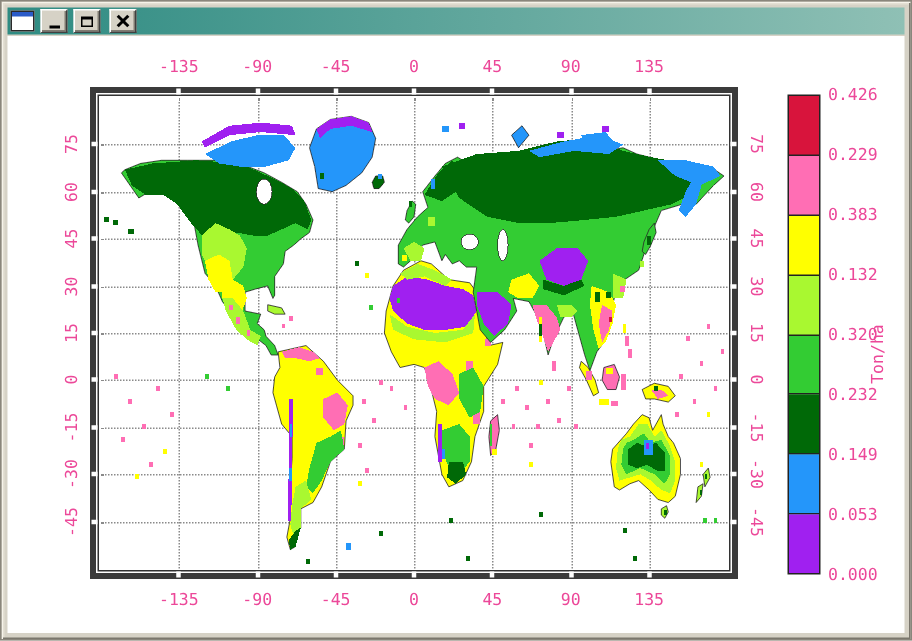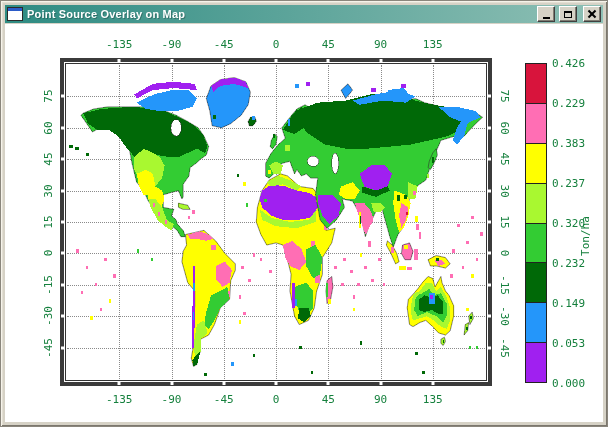--- a/index.html
+++ b/index.html
@@ -18,21 +18,21 @@
     border-top-color:#fff;border-left-color:#fff;box-shadow:inset -1px -1px 0 #807c72;
     display:flex;align-items:center;justify-content:center;flex:0 0 auto;cursor:default;}
   .btn-close{margin-left:2px;}
   .g-min{width:7px;height:2px;background:#000;margin-top:7px;}
   .g-max{width:8px;height:7px;border:1px solid #000;border-top-width:2px;box-sizing:border-box;}
   .g-close{position:relative;width:10px;height:8px;}
   .g-close::before,.g-close::after{content:"";position:absolute;left:0;top:3px;width:10px;height:2px;background:#000;}
   .g-close::before{transform:rotate(45deg);}
   .g-close::after{transform:rotate(-45deg);}
 
-  .content{position:absolute;left:4px;top:23px;right:4px;bottom:4px;background:#fff;overflow:hidden;color:#15803d;}
+  .content{position:absolute;left:4px;top:23px;right:4px;bottom:4px;background:#fff;overflow:hidden;color:#ec4899;}
 
   
   .plot-frame{position:absolute;left:55px;top:34px;width:432px;height:328px;
     border:4px solid #3b3b3b;box-sizing:border-box;}
   .plot-inner{position:absolute;inset:1px;border:1px solid #333;}
 
   .map{position:absolute;left:62px;top:41px;width:418px;height:314px;}
   .map svg{position:absolute;inset:0;width:100%;height:100%;}
 
   
@@ -78,21 +78,20 @@
   .cP{fill:#A020F0}.cB{fill:#2496FA}.cD{fill:#006907}.cG{fill:#33CC33}
   .cY{fill:#FFFF00}.cL{fill:#A9F830}.cK{fill:#FF6EB4}.cR{fill:#D8143C}.cW{fill:#ffffff}
   .land{stroke:#2a2a2a;stroke-width:.55;stroke-linejoin:round;vector-effect:non-scaling-stroke;}
 </style>
 </head>
 <body>
 
 <div class="window">
   <div class="titlebar">
     <span class="app-icon"></span>
-    <span class="title-text">Point Source Overlay on Map</span>
     <span class="tb-btn">
         <span class="g-min"></span>
       </span>
     <span class="tb-btn">
         <span class="g-max"></span>
       </span>
     <span class="tb-btn btn-close">
         <span class="g-close"></span>
       </span>
   </div>
@@ -396,21 +395,21 @@
       <div class="block" style="background-color: rgb(169, 248, 48);"></div>
       <div class="block" style="background-color: rgb(51, 204, 51);"></div>
       <div class="block" style="background-color: rgb(0, 105, 7);"></div>
       <div class="block" style="background-color: rgb(36, 150, 250);"></div>
       <div class="block" style="background-color: rgb(160, 32, 240);"></div>
     </div>
     <div class="legend-labels">
       <span class="l0">0.426</span>
       <span class="l1">0.229</span>
       <span class="l2">0.383</span>
-      <span class="l3">0.237</span>
+      <span class="l3">0.132</span>
       <span class="l4">0.320</span>
       <span class="l5">0.232</span>
       <span class="l6">0.149</span>
       <span class="l7">0.053</span>
       <span class="l8">0.000</span>
     </div>
     <span class="legend-unit">Ton/ha</span>
 
   </div>
 </div>

